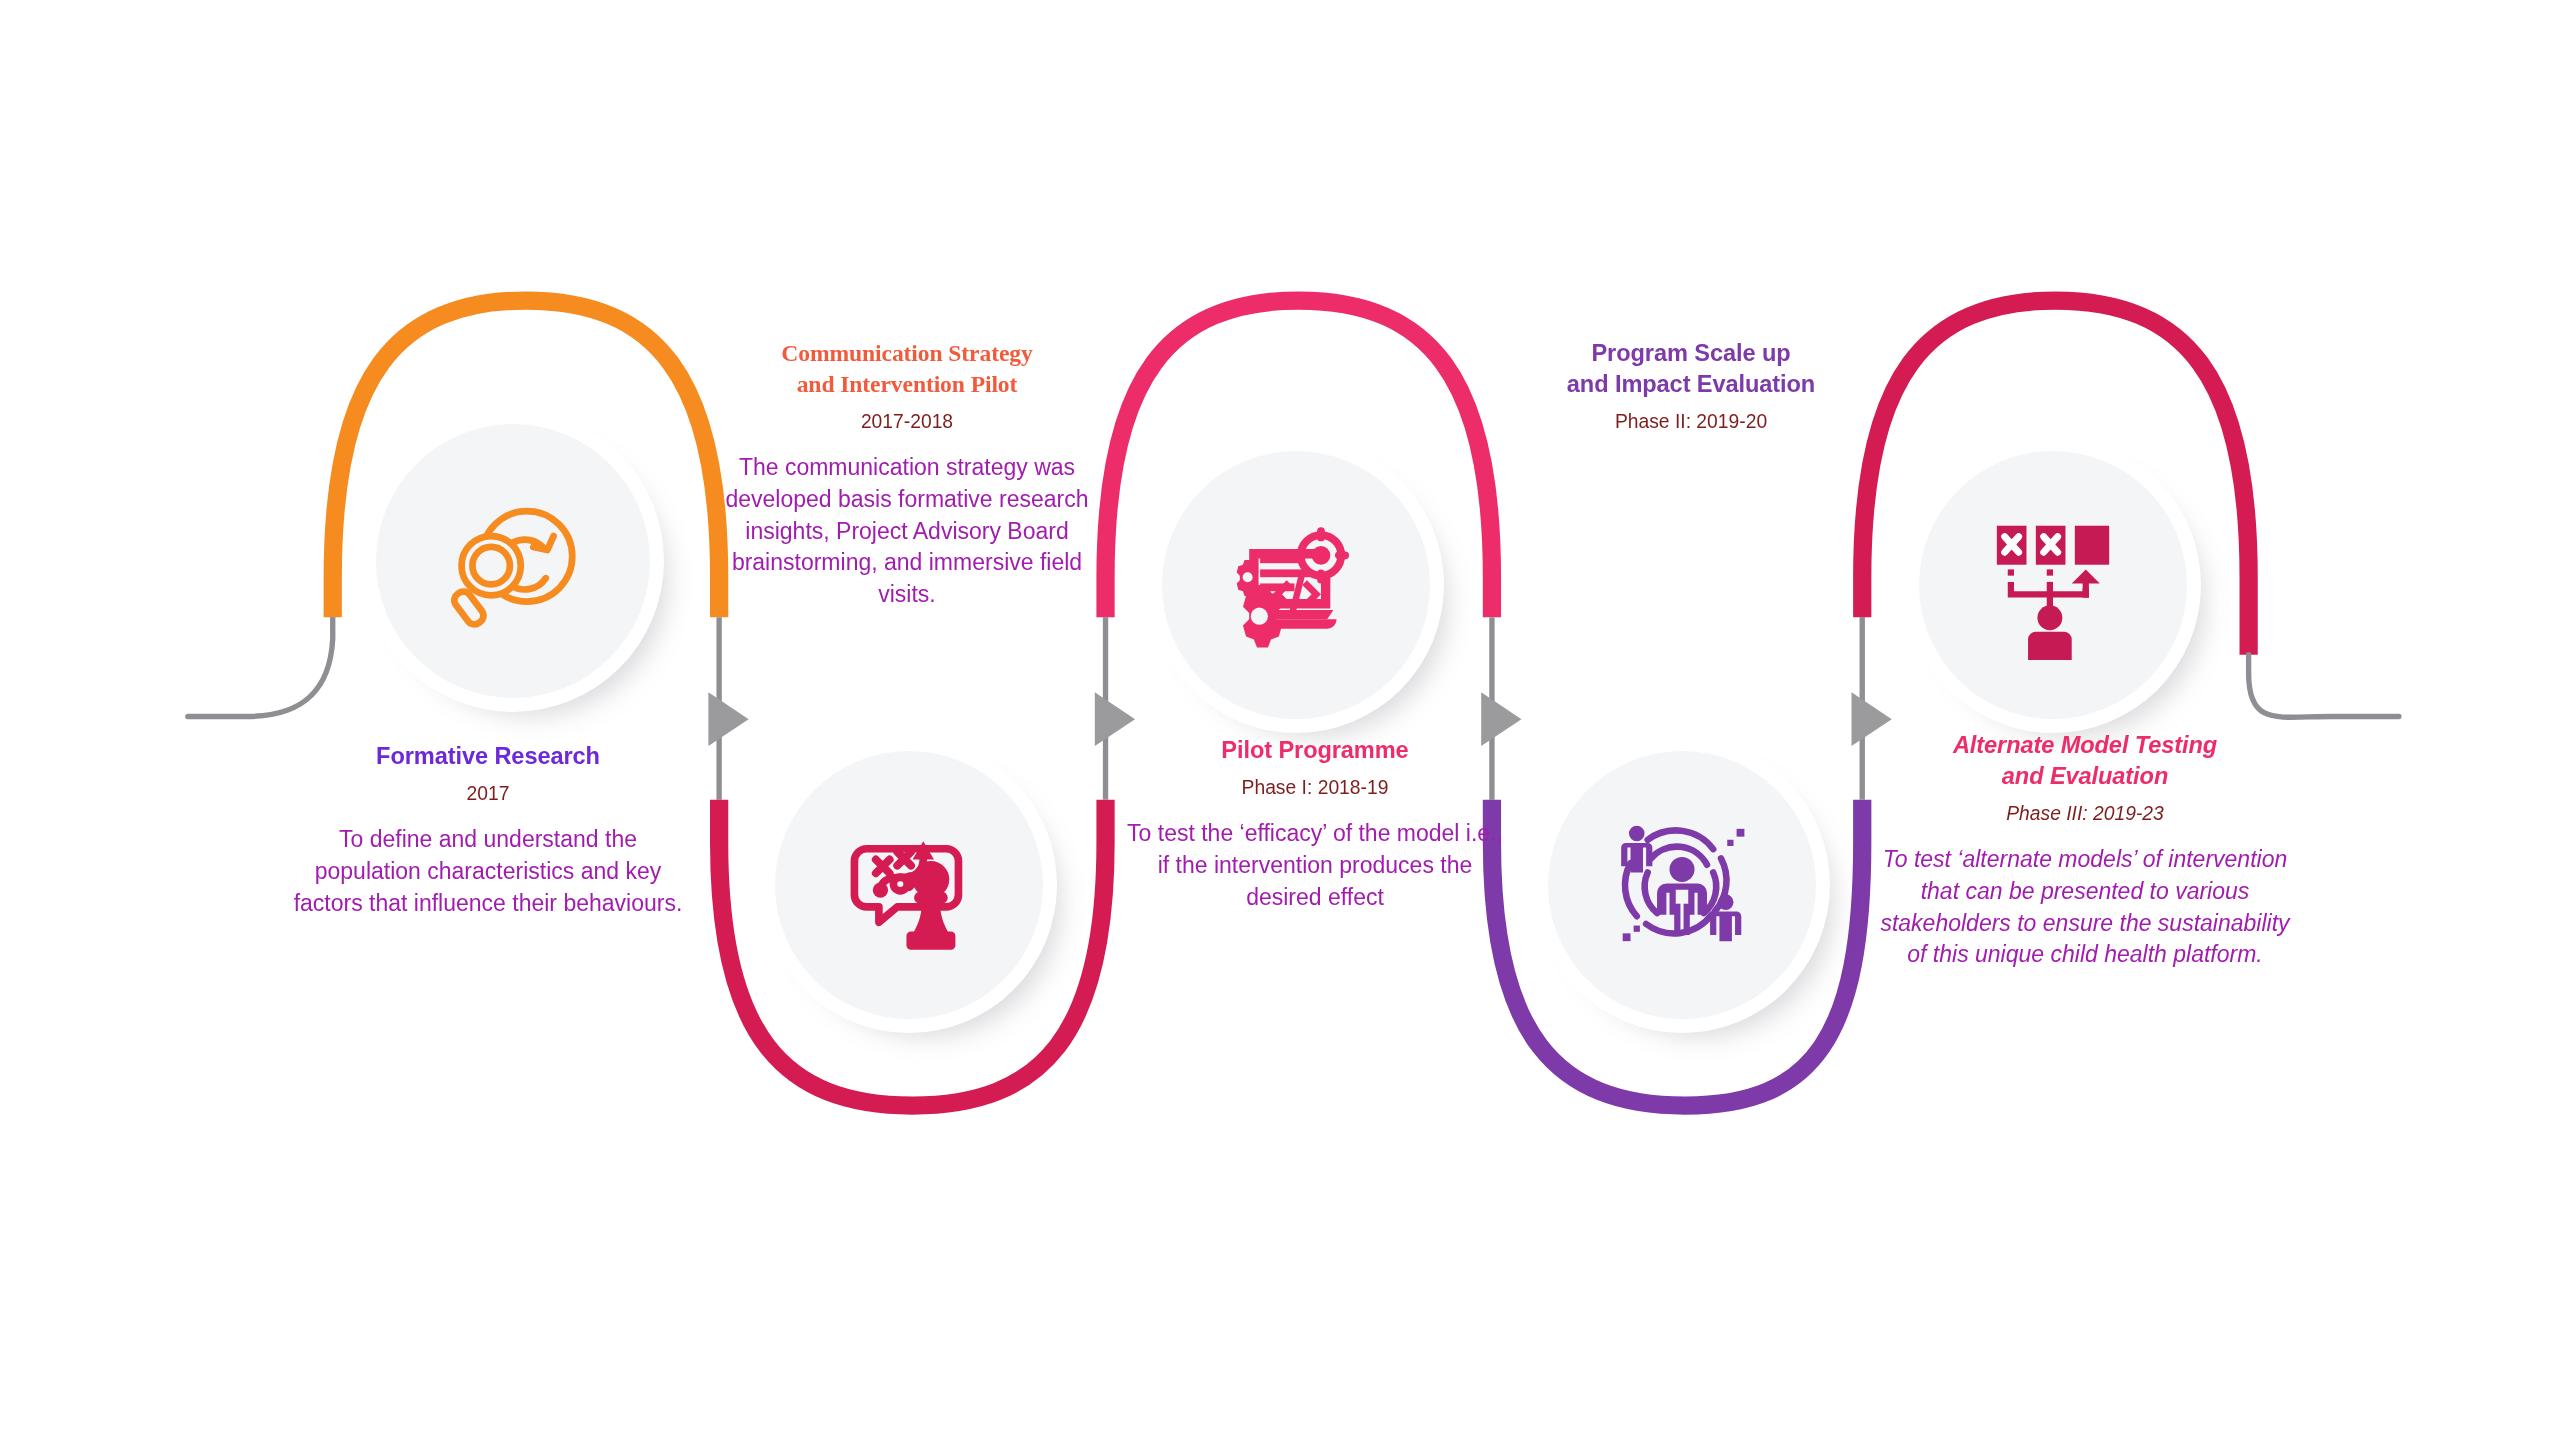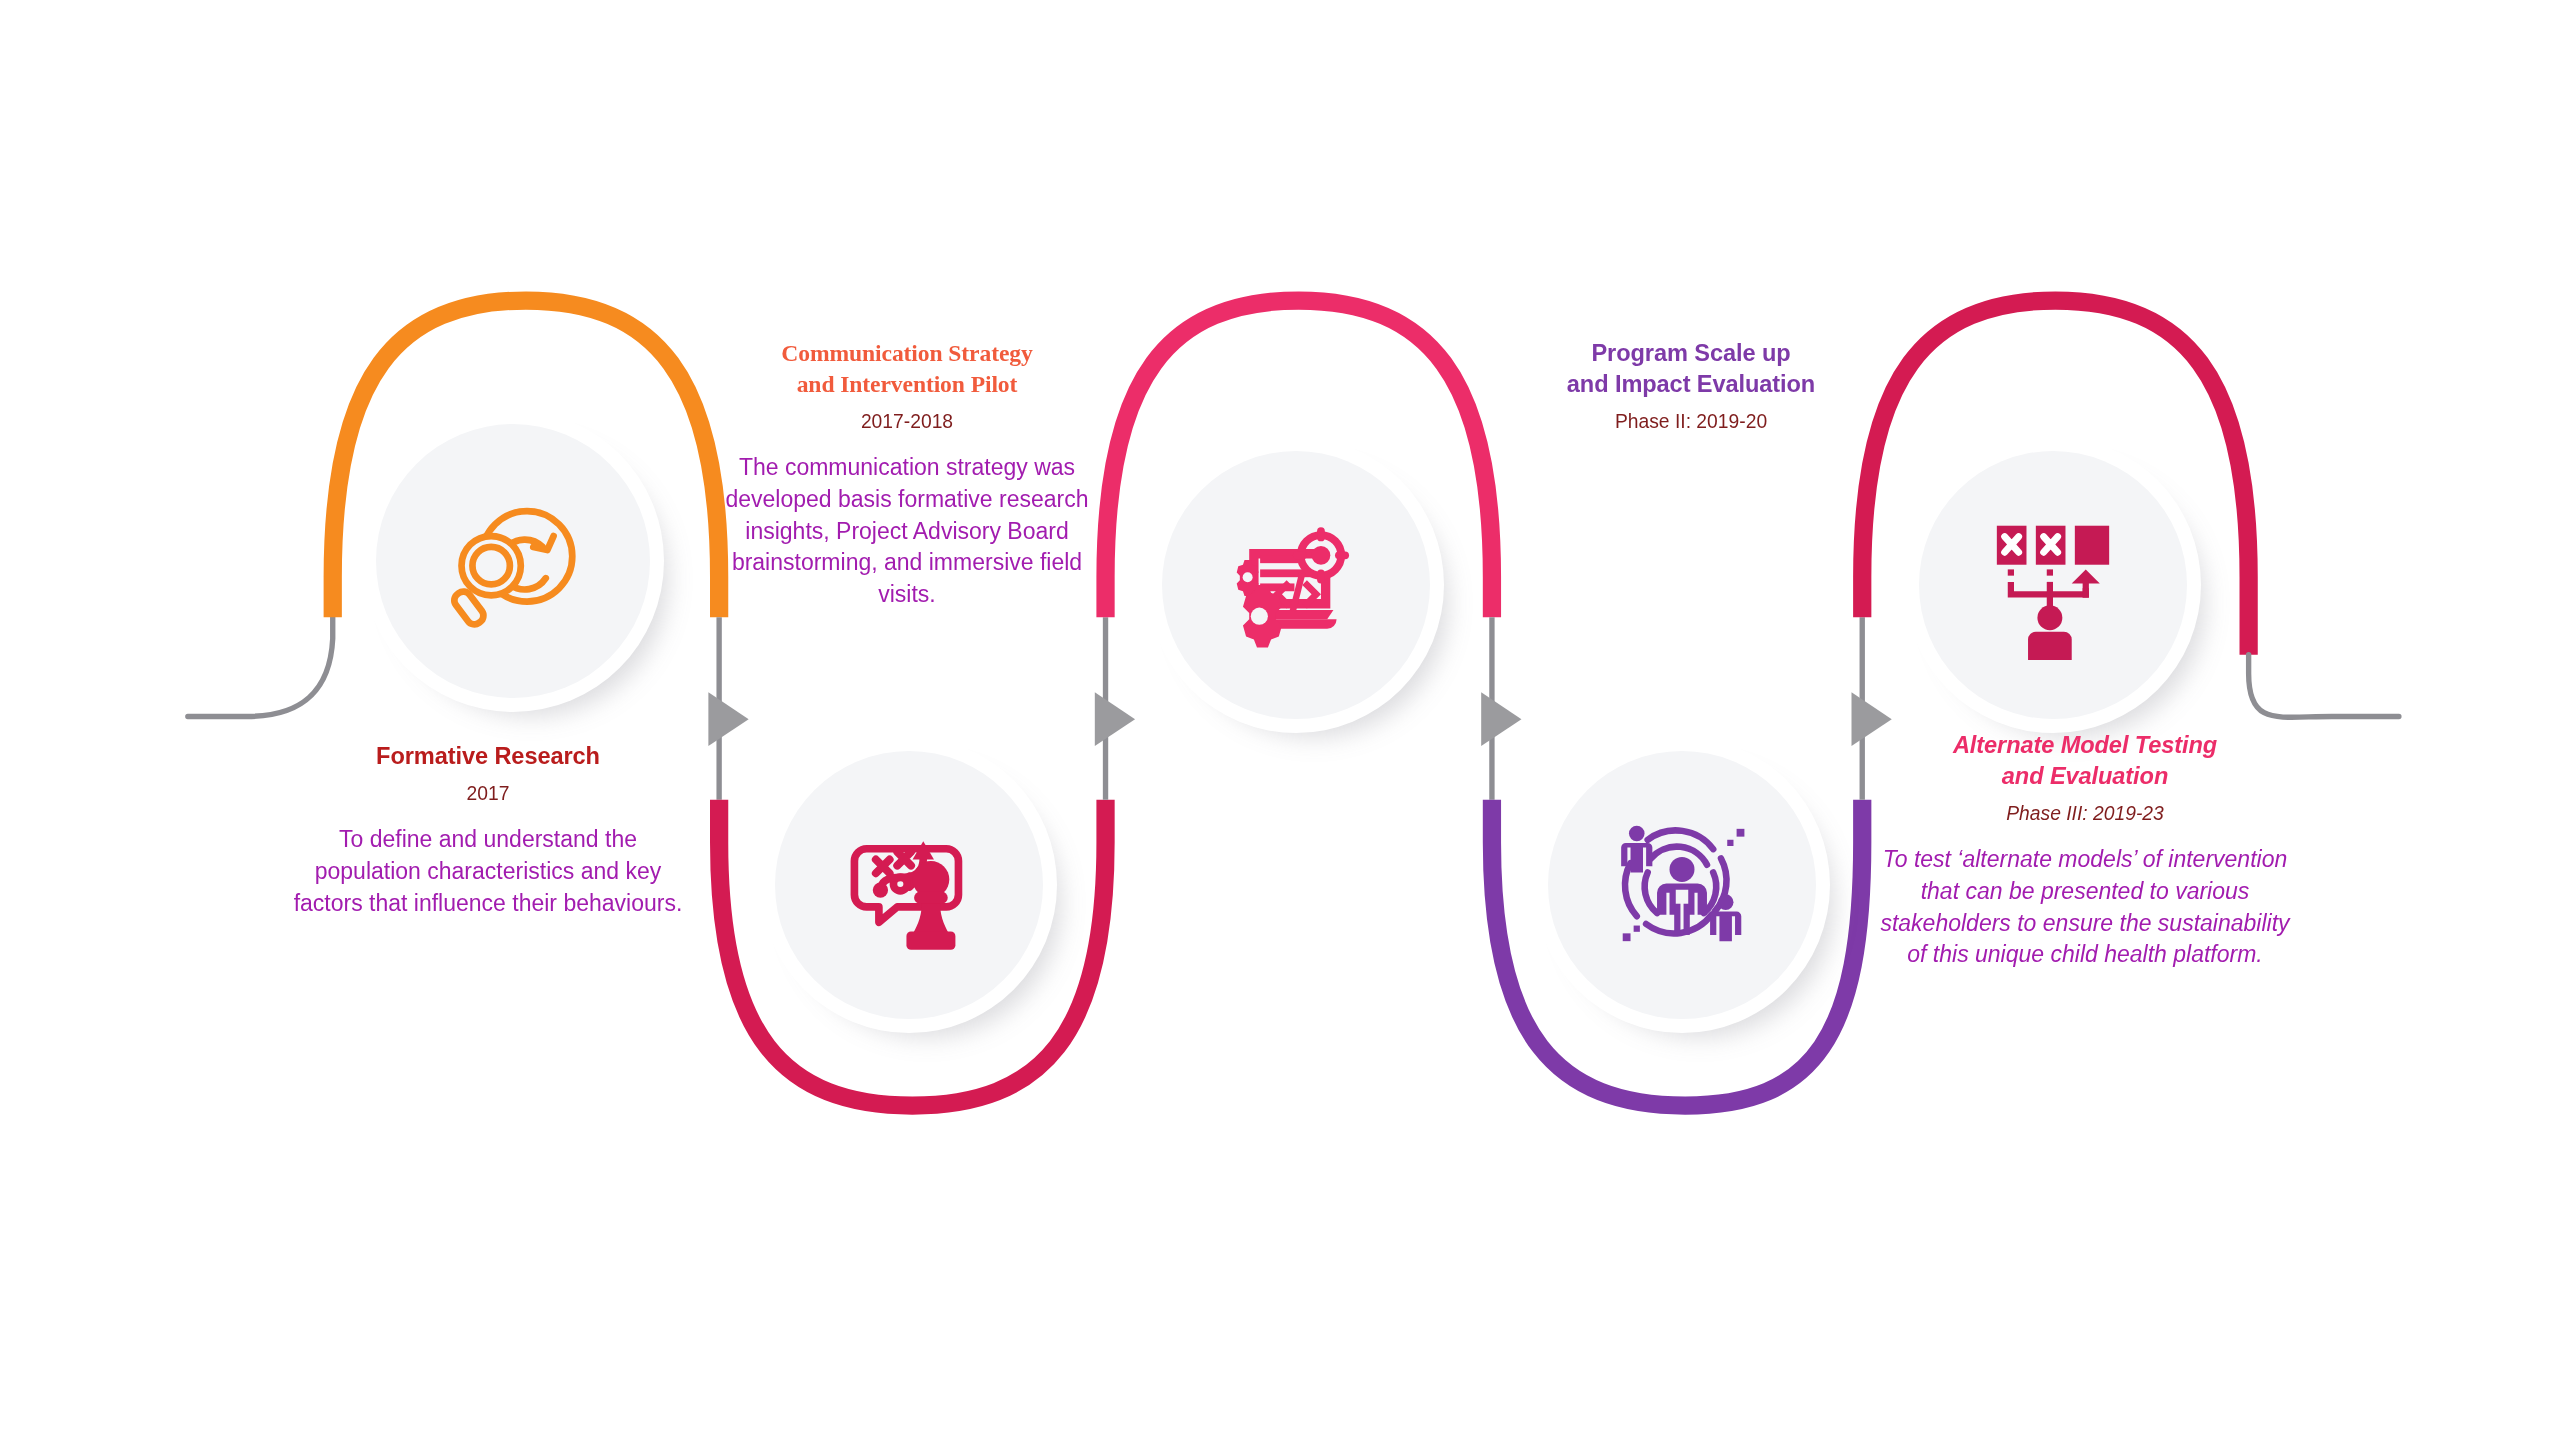--- a/index.html
+++ b/index.html
@@ -62,21 +62,21 @@
     line-height: 1.30;
     margin: 0 0 18px 0;
   }
   .txt .desc {
     font-size: 23px;
     color: #a21caf;
     line-height: 1.38;
     margin: 0;
   }
 
-  .c-orange  { color: #b91c1c; }
+  .c-orange  { color: #6d28d9; }
   .c-coral   { color: #F15B3C; font-family: Liberation Serif, serif; }
   .c-pink    { color: #EC2D69; }
   .c-purple  { color: #7E3AA8; }
 </style>
 </head>
 <body>
 
 <div id="stage">
 
   <svg class="flow-svg" viewBox="0 0 4800 2700">
@@ -240,20 +240,25 @@
 
   <div class="txt" style="left:714px; top:338px; width:386px;">
     <p class="title c-coral">
       <span>Communication Strategy</span><br>
       <span>and Intervention Pilot</span>
     </p>
     <p class="period">2017-2018</p>
     <p class="desc">The communication strategy was developed basis formative research insights, Project Advisory Board brainstorming, and immersive field visits.</p>
   </div>
 
+  <div class="txt" style="left:1119px; top:735px; width:392px;">
+    <p class="title c-pink">Pilot Programme</p>
+    <p class="period">Phase I: 2018-19</p>
+    <p class="desc">To test the ‘efficacy’ of the model i.e., if the intervention produces the desired effect</p>
+  </div>
 
   <div class="txt" style="left:1503px; top:338px; width:376px;">
     <p class="title c-purple">
       <span>Program Scale up</span><br>
       <span>and Impact Evaluation</span>
     </p>
     <p class="period">Phase II: 2019-20</p>
   </div>
 
   <div class="txt" style="left:1873px; top:730px; width:424px;font-style:italic;">

